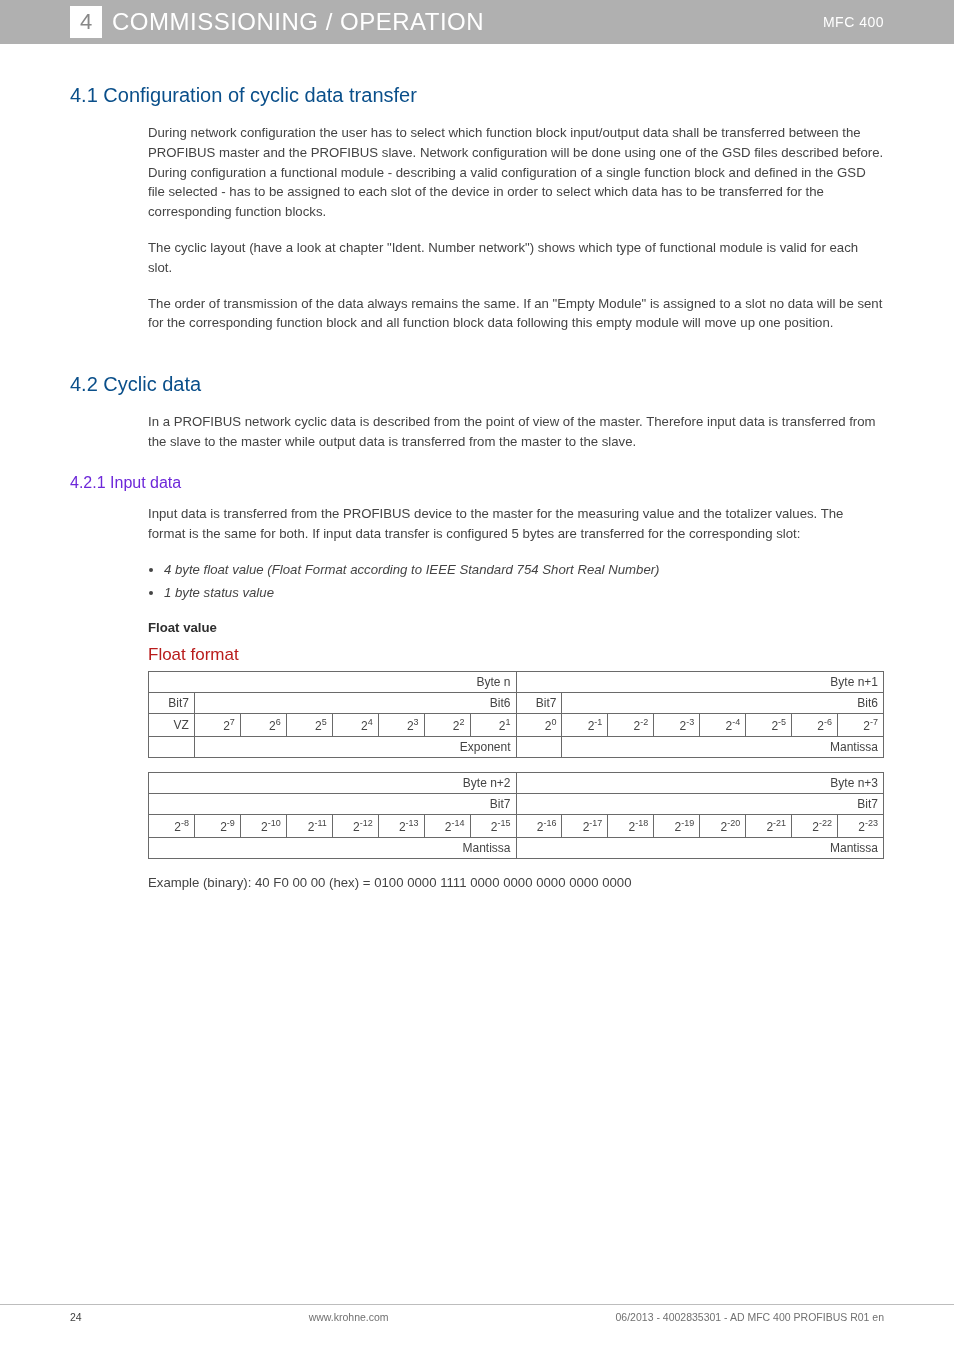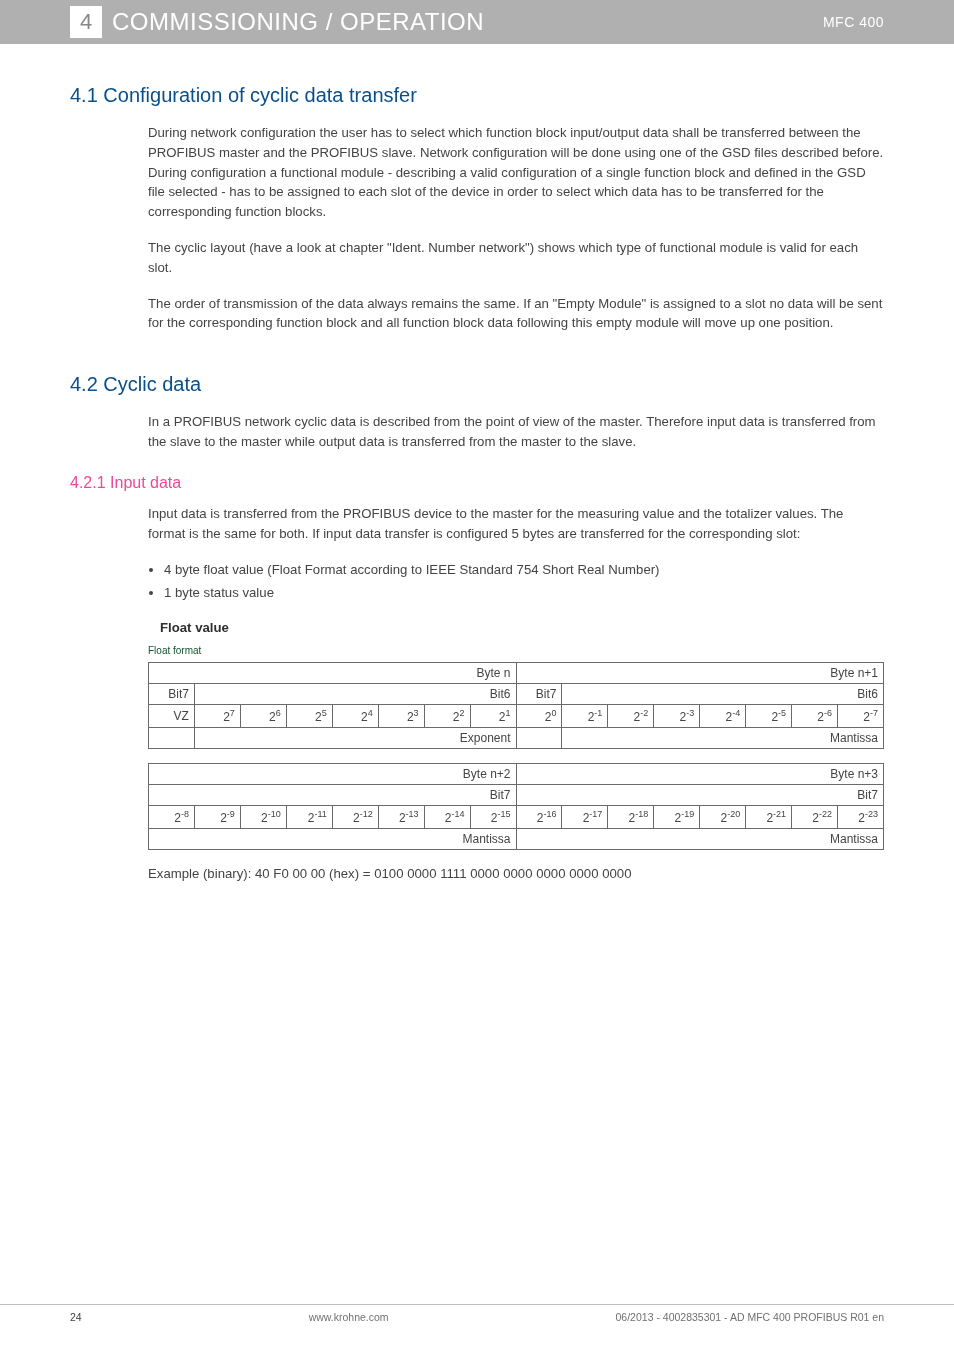--- a/index.html
+++ b/index.html
@@ -54,21 +54,21 @@
     padding: 0 70px 0 70px;
   }
   .h2 {
     color: #0a4f8a;
     font-size: 20px;
     font-weight: 400;
     margin-top: 40px;
     margin-bottom: 16px;
   }
   .h3 {
-    color: #ec4899;
+    color: #6d28d9;
     font-size: 16px;
     font-weight: 400;
     margin-top: 22px;
     margin-bottom: 12px;
   }
   .body-indent {
     margin-left: 78px;
   }
   .para {
     font-size: 13.2px;
@@ -76,31 +76,30 @@
     color: #444444;
     margin-bottom: 16px;
   }
   .bullets {
     font-size: 13.2px;
     line-height: 1.6;
     color: #444444;
     margin-bottom: 16px;
     padding-left: 16px;
   }
-  .bullets li { margin-bottom: 2px; }
+  .bullets li { margin-bottom: 2px; font-style: italic; }
   .strong-label {
     font-size: 13.2px;
     font-weight: bold;
     color: #2f2f2f;
     margin-bottom: 10px;
-    margin-left: 12px;
   }
   .small-head {
-    font-size: 10px;
-    color: #14532d;
+    font-size: 17px;
+    color: #b91c1c;
     margin-bottom: 6px;
   }
   table.float-table {
     width: 100%;
     border-collapse: collapse;
     table-layout: fixed;
     font-size: 12px;
     color: #444444;
     margin-bottom: 14px;
   }

